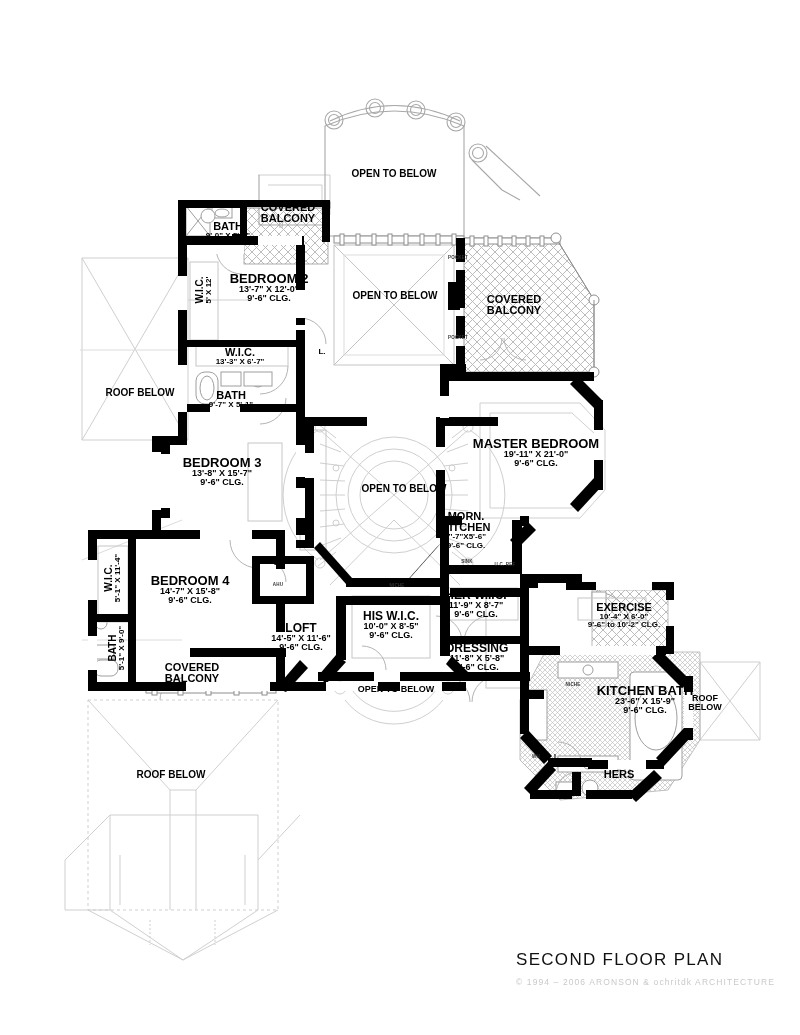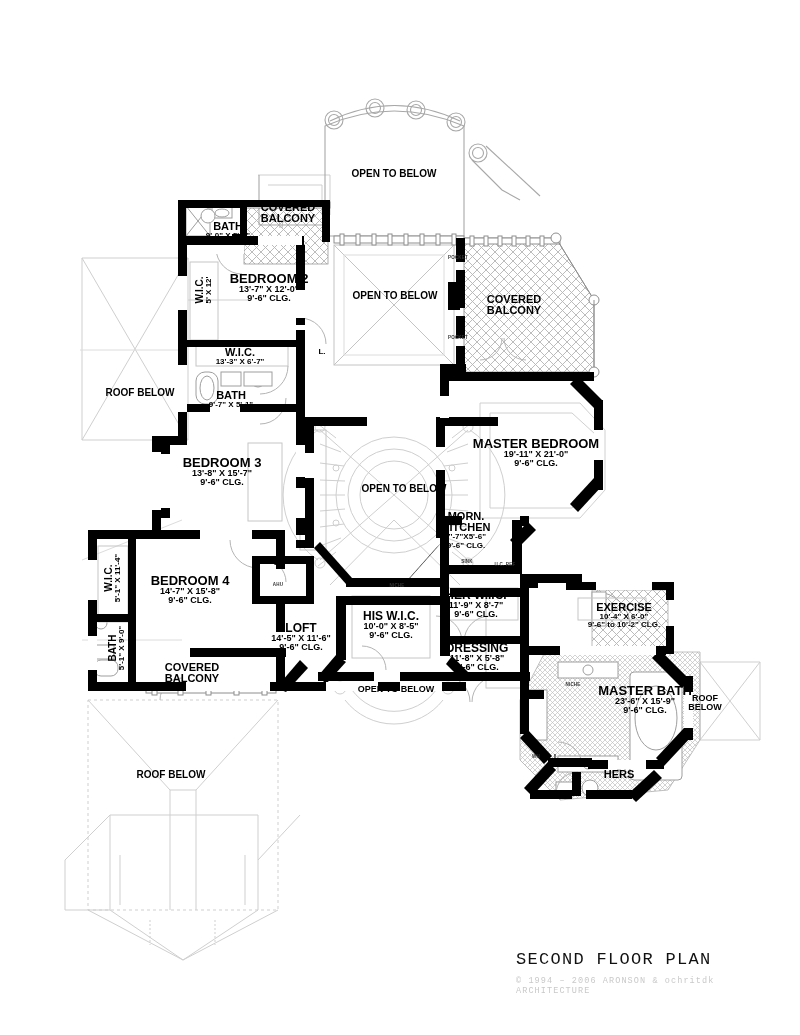--- a/index.html
+++ b/index.html
@@ -23,21 +23,21 @@
   .s13{font-size:13px;}
   .s12{font-size:12px;}
   .s11{font-size:11px;}
   .s10{font-size:10px;}
   .s9{font-size:9px;}
   .s8{font-size:8px;}
   .s7{font-size:7px;}
   .s5{font-size:4.5px;}
 
   
-  #titleblock{position:absolute;left:516px;top:950px;width:270px;font-family:Liberation Mono, monospace;}
+  #titleblock{position:absolute;left:516px;top:950px;width:270px;}
   #titleblock .t{font-size:17px;letter-spacing:1.3px;font-weight:400;color:#111;}
   #titleblock .c{font-size:8.5px;letter-spacing:1.1px;color:#c9c9c9;margin-top:7px;}
 </style>
 </head>
 <body>
 
 <svg id="plan" viewBox="0 0 800 1035">
   <defs>
     <pattern id="diag" width="8" height="8" patternUnits="userSpaceOnUse">
       <path d="M0,8 L8,0 M-2,2 L2,-2 M6,10 L10,6" stroke="#b9b9b9" stroke-width="1" fill="none"></path>
@@ -467,21 +467,21 @@
       <span class="rn">DRESSING</span>
       <span class="dim s9">11'-8" X 5'-8"</span>
       <span class="dim s9">9'-6" CLG.</span>
     </div>
     <div class="lbl s11" style="left: 614px; top: 616px; padding-left: 20px;">
       <span class="rn">EXERCISE</span>
       <span class="dim s8">10'-4" X 6'-0"</span>
       <span class="dim s8">9'-6" to 10'-2" CLG.</span>
     </div>
     <div class="lbl s13" style="left: 645px; top: 700px;">
-      <span class="rn">MASTER BATH</span>
+      <span class="rn">KITCHEN BATH</span>
       <span class="dim s9">23'-6" X 15'-9"</span>
       <span class="dim s9">9'-6" CLG.</span>
     </div>
     <div class="lbl s10 room-name" style="left: 388px; top: 174px;">OPEN TO BELOW</div>
     <div class="lbl s10 room-name" style="left: 389px; top: 296px;">OPEN TO BELOW</div>
     <div class="lbl s10 room-name" style="left: 398px; top: 489px;">OPEN TO BELOW</div>
     <div class="lbl s9 room-name" style="left: 390px; top: 690px;">OPEN TO BELOW</div>
     <div class="lbl s10 room-name" style="left: 134px; top: 393px;">ROOF BELOW</div>
     <div class="lbl s10 room-name" style="left: 165px; top: 775px;">ROOF BELOW</div>
     <div class="lbl s9 room-name" style="left: 699px; top: 703px;">ROOF<br>BELOW</div>

